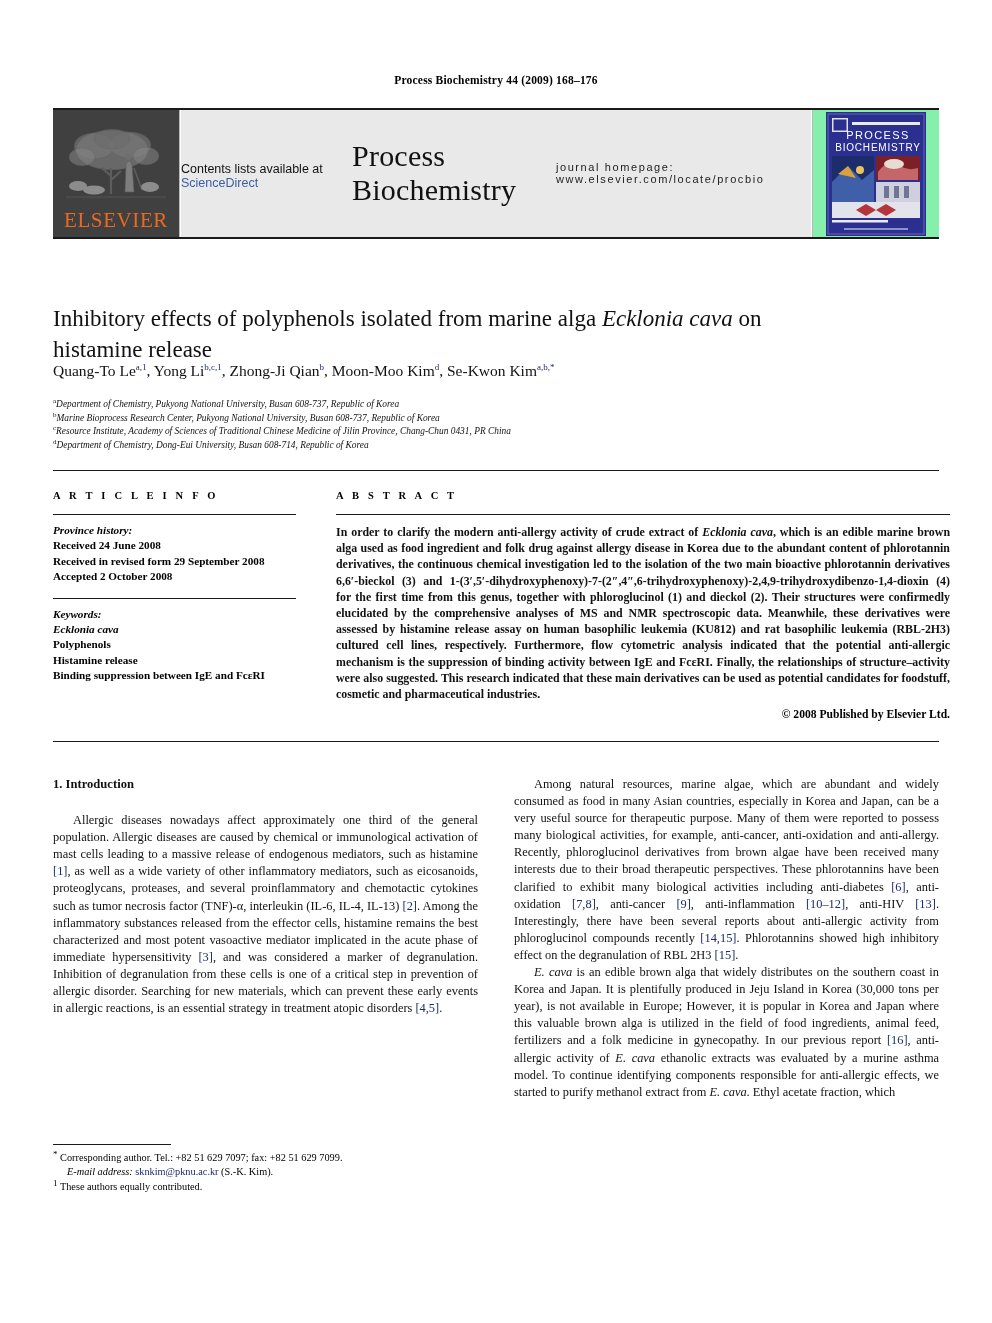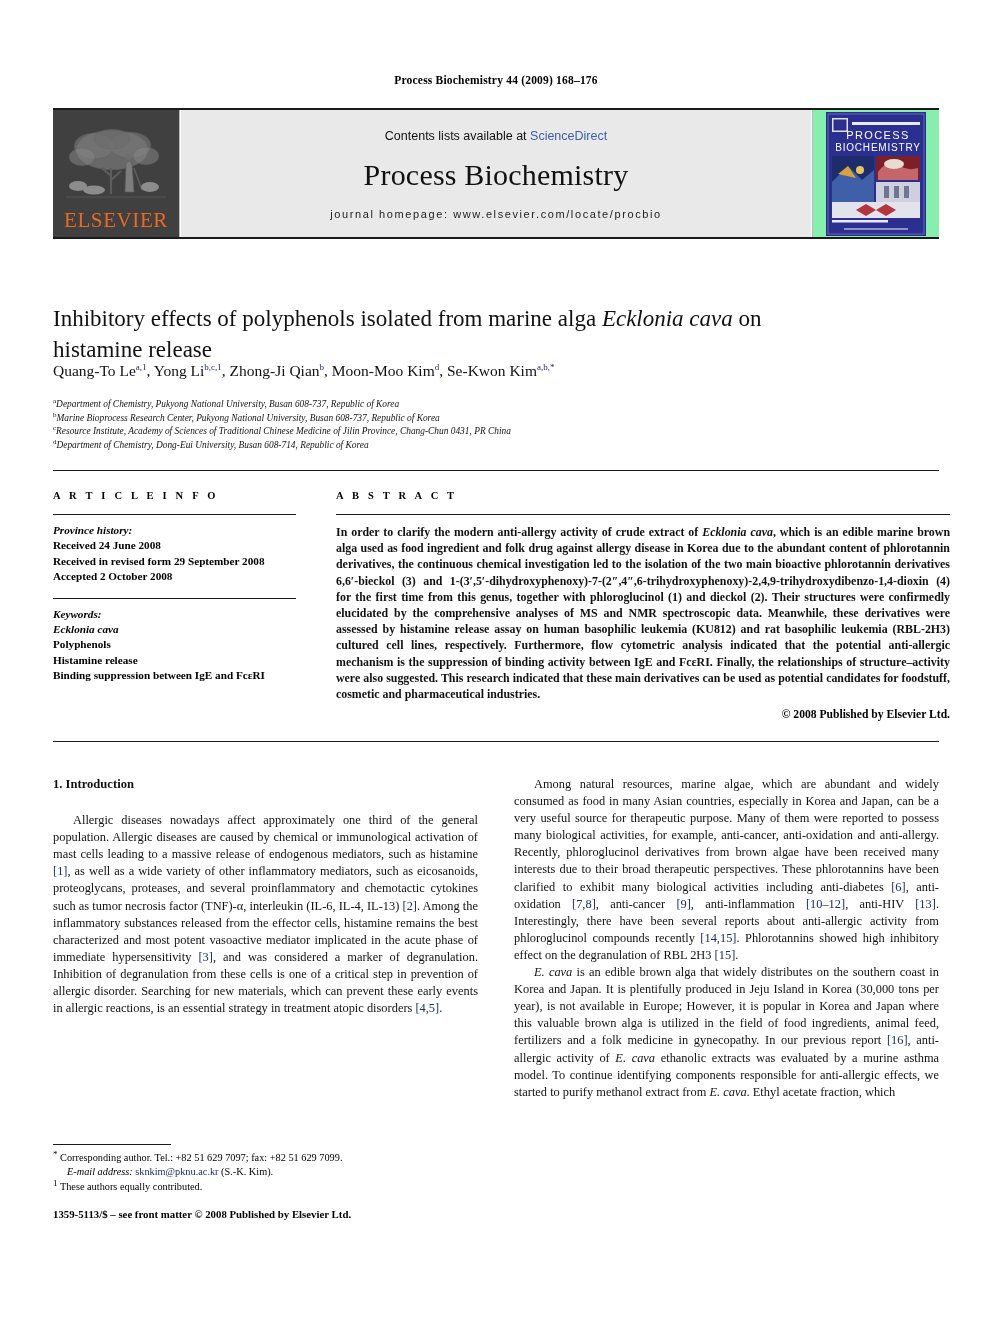--- a/index.html
+++ b/index.html
@@ -67,21 +67,21 @@
     color: #ea6a20;
     line-height: 1;
     margin-top: 2px;
   }
   .banner {
     flex: 1 1 auto;
     background: #e9e9e9;
     border-left: 1px solid #ffffff;
     border-right: 1px solid #ffffff;
     display: flex;
-    flex-direction: column;
+    flex-direction: row;
     align-items: center;
     justify-content: center;
     position: relative;
   }
   .contents-line {
     font-family: "Liberation Sans", sans-serif;
     font-size: 12.5px;
     color: #111;
     margin-top: 4px;
   }
@@ -412,16 +412,15 @@
     <p><span class="it">E. cava</span><span> is an edible brown alga that widely distributes on the southern coast in Korea and Japan. It is plentifully produced in Jeju Island in Korea (30,000 tons per year), is not available in Europe; However, it is popular in Korea and Japan where this valuable brown alga is utilized in the field of food ingredients, animal feed, fertilizers and a folk medicine in gynecopathy. In our previous report </span><span class="ref">[16]</span><span>, anti-allergic activity of </span><span class="it">E. cava</span><span> ethanolic extracts was evaluated by a murine asthma model. To continue identifying components responsible for anti-allergic effects, we started to purify methanol extract from </span><span class="it">E. cava</span><span>. Ethyl acetate fraction, which</span></p>
   </div>
 
   <div class="footnotes">
     <div class="fn-rule"></div>
     <div class="fn"><span class="mark">*</span> <span>Corresponding author. Tel.: +82 51 629 7097; fax: +82 51 629 7099.</span><br><span class="em-lbl">E-mail address:</span> <span class="mail">sknkim@pknu.ac.kr</span> <span>(S.-K. Kim).</span></div>
     <div class="fn"><span class="mark">1</span> <span>These authors equally contributed.</span></div>
   </div>
 
   <div class="imprint">
-    <div>1359-5113/$ – see front matter © 2008 Published by Elsevier Ltd.</div>
   </div>
 
 </div>
 
 </body></html>

